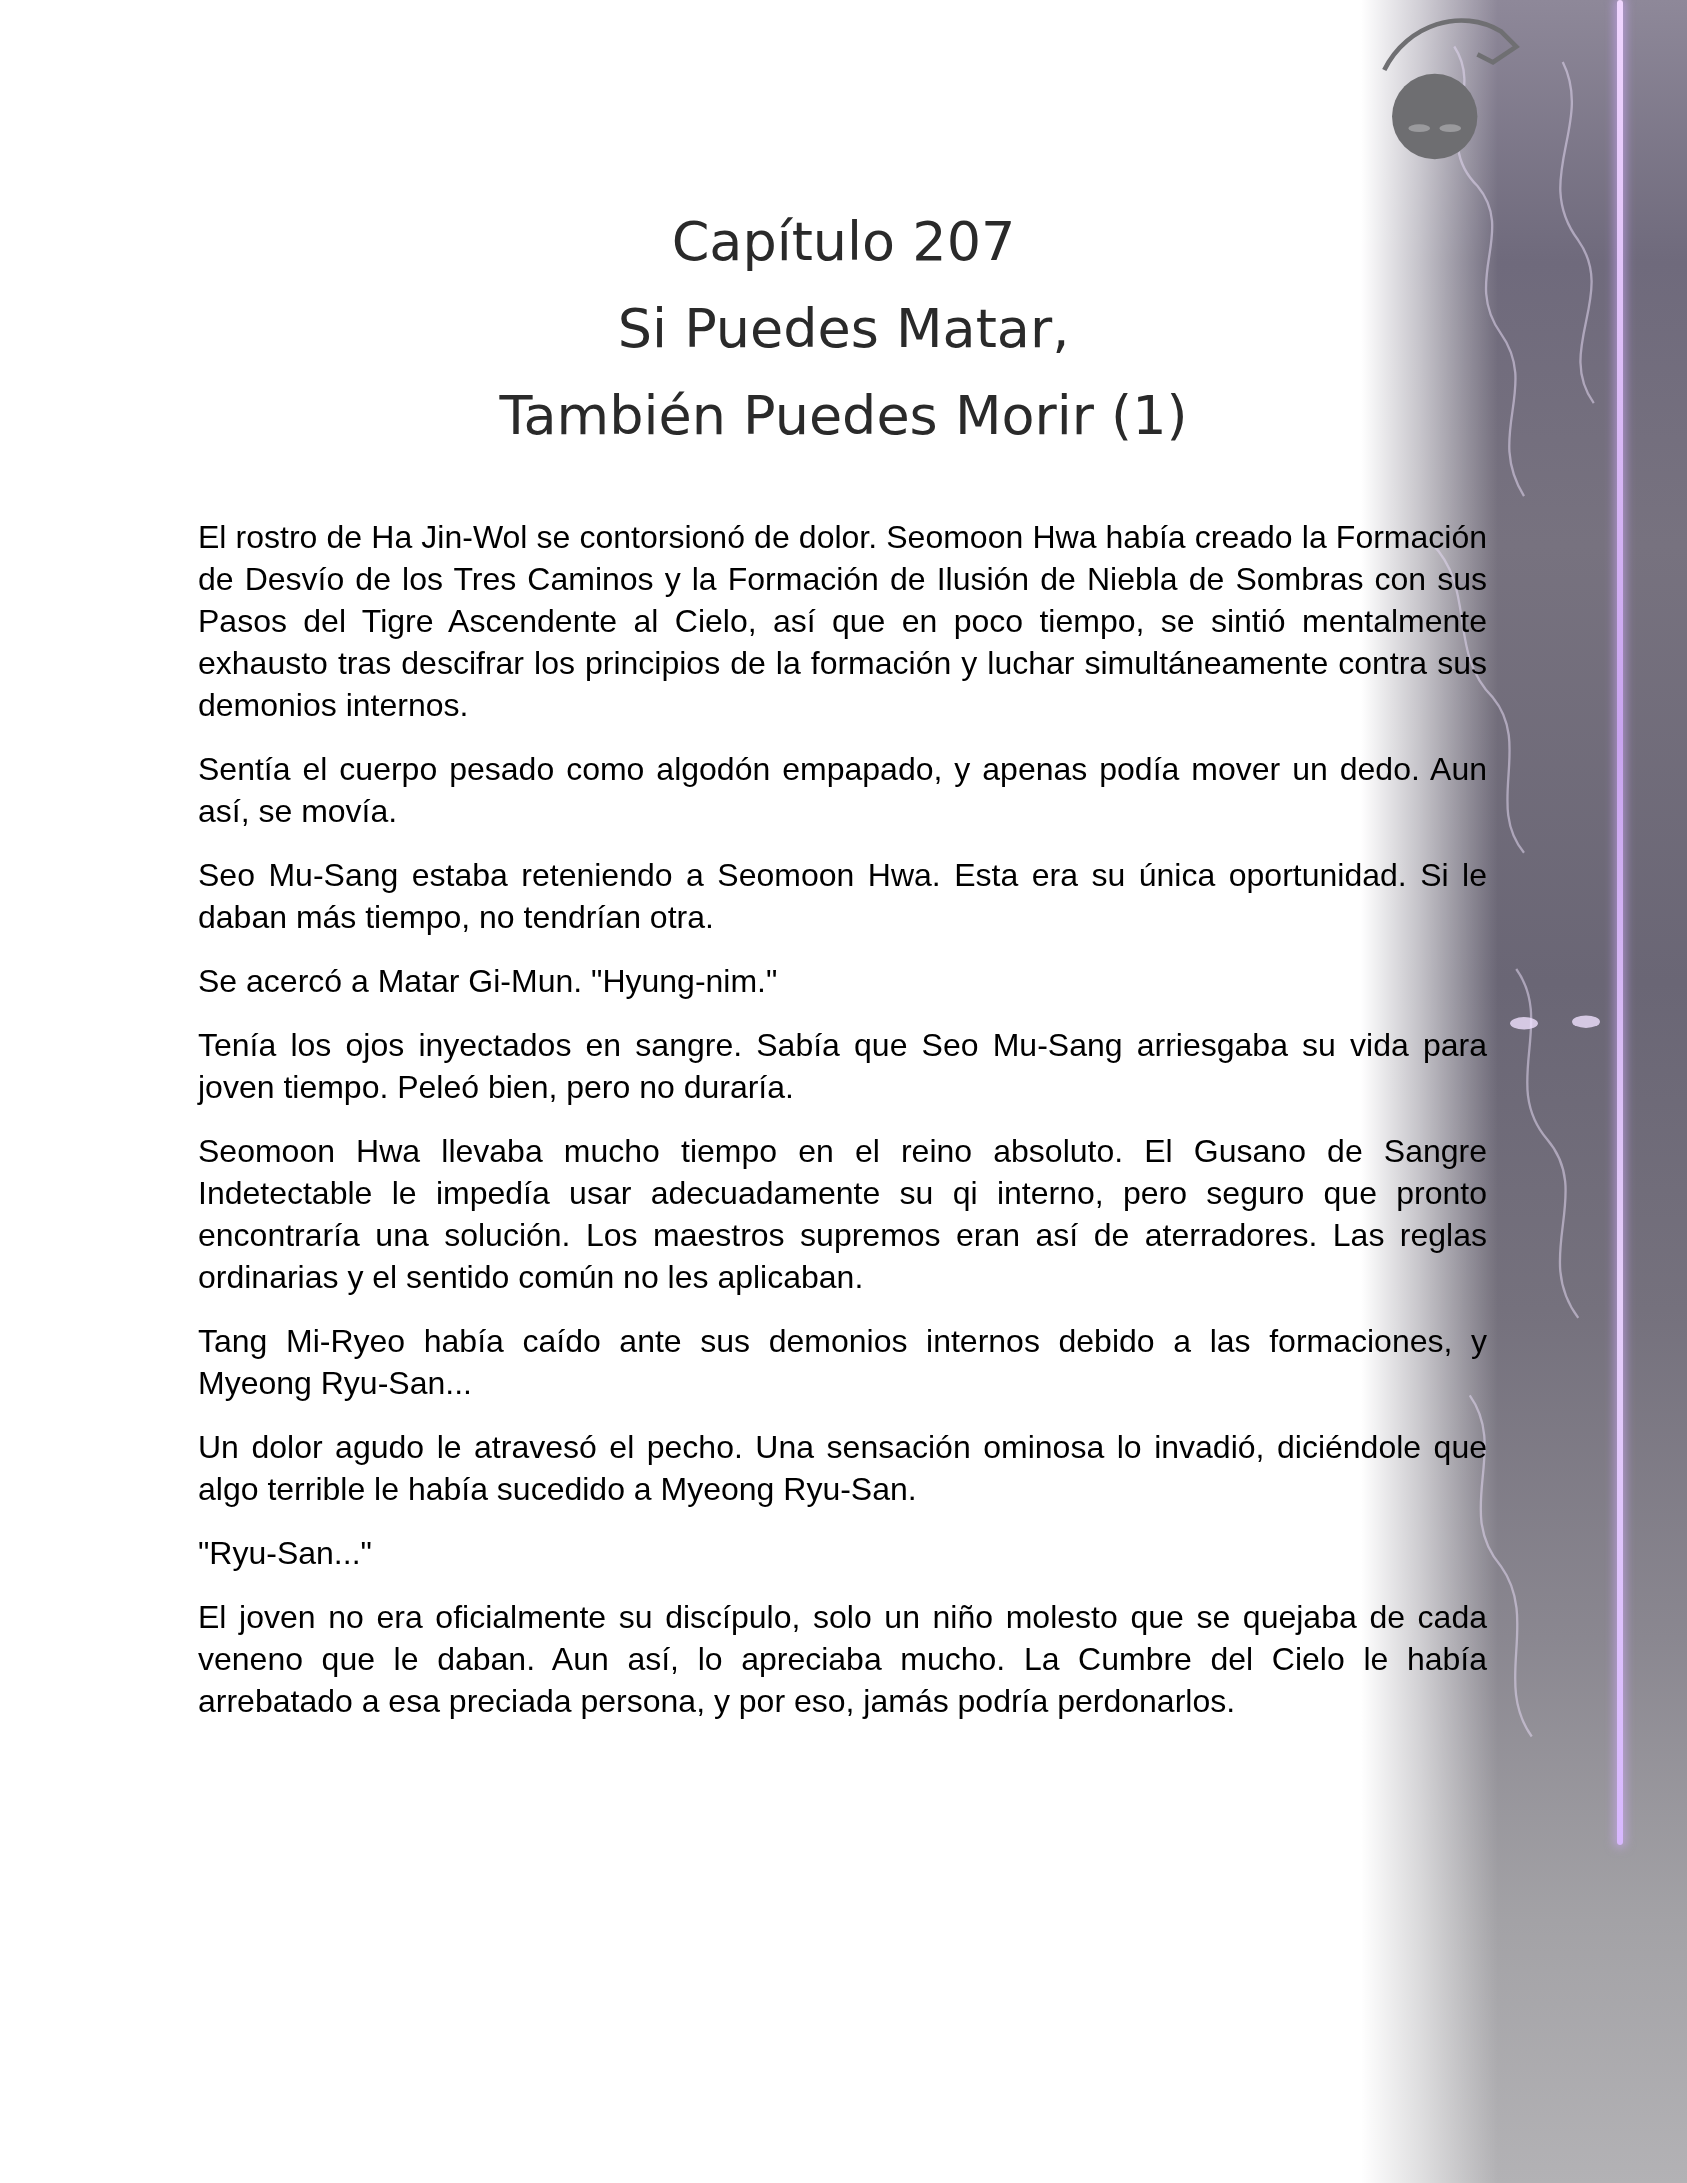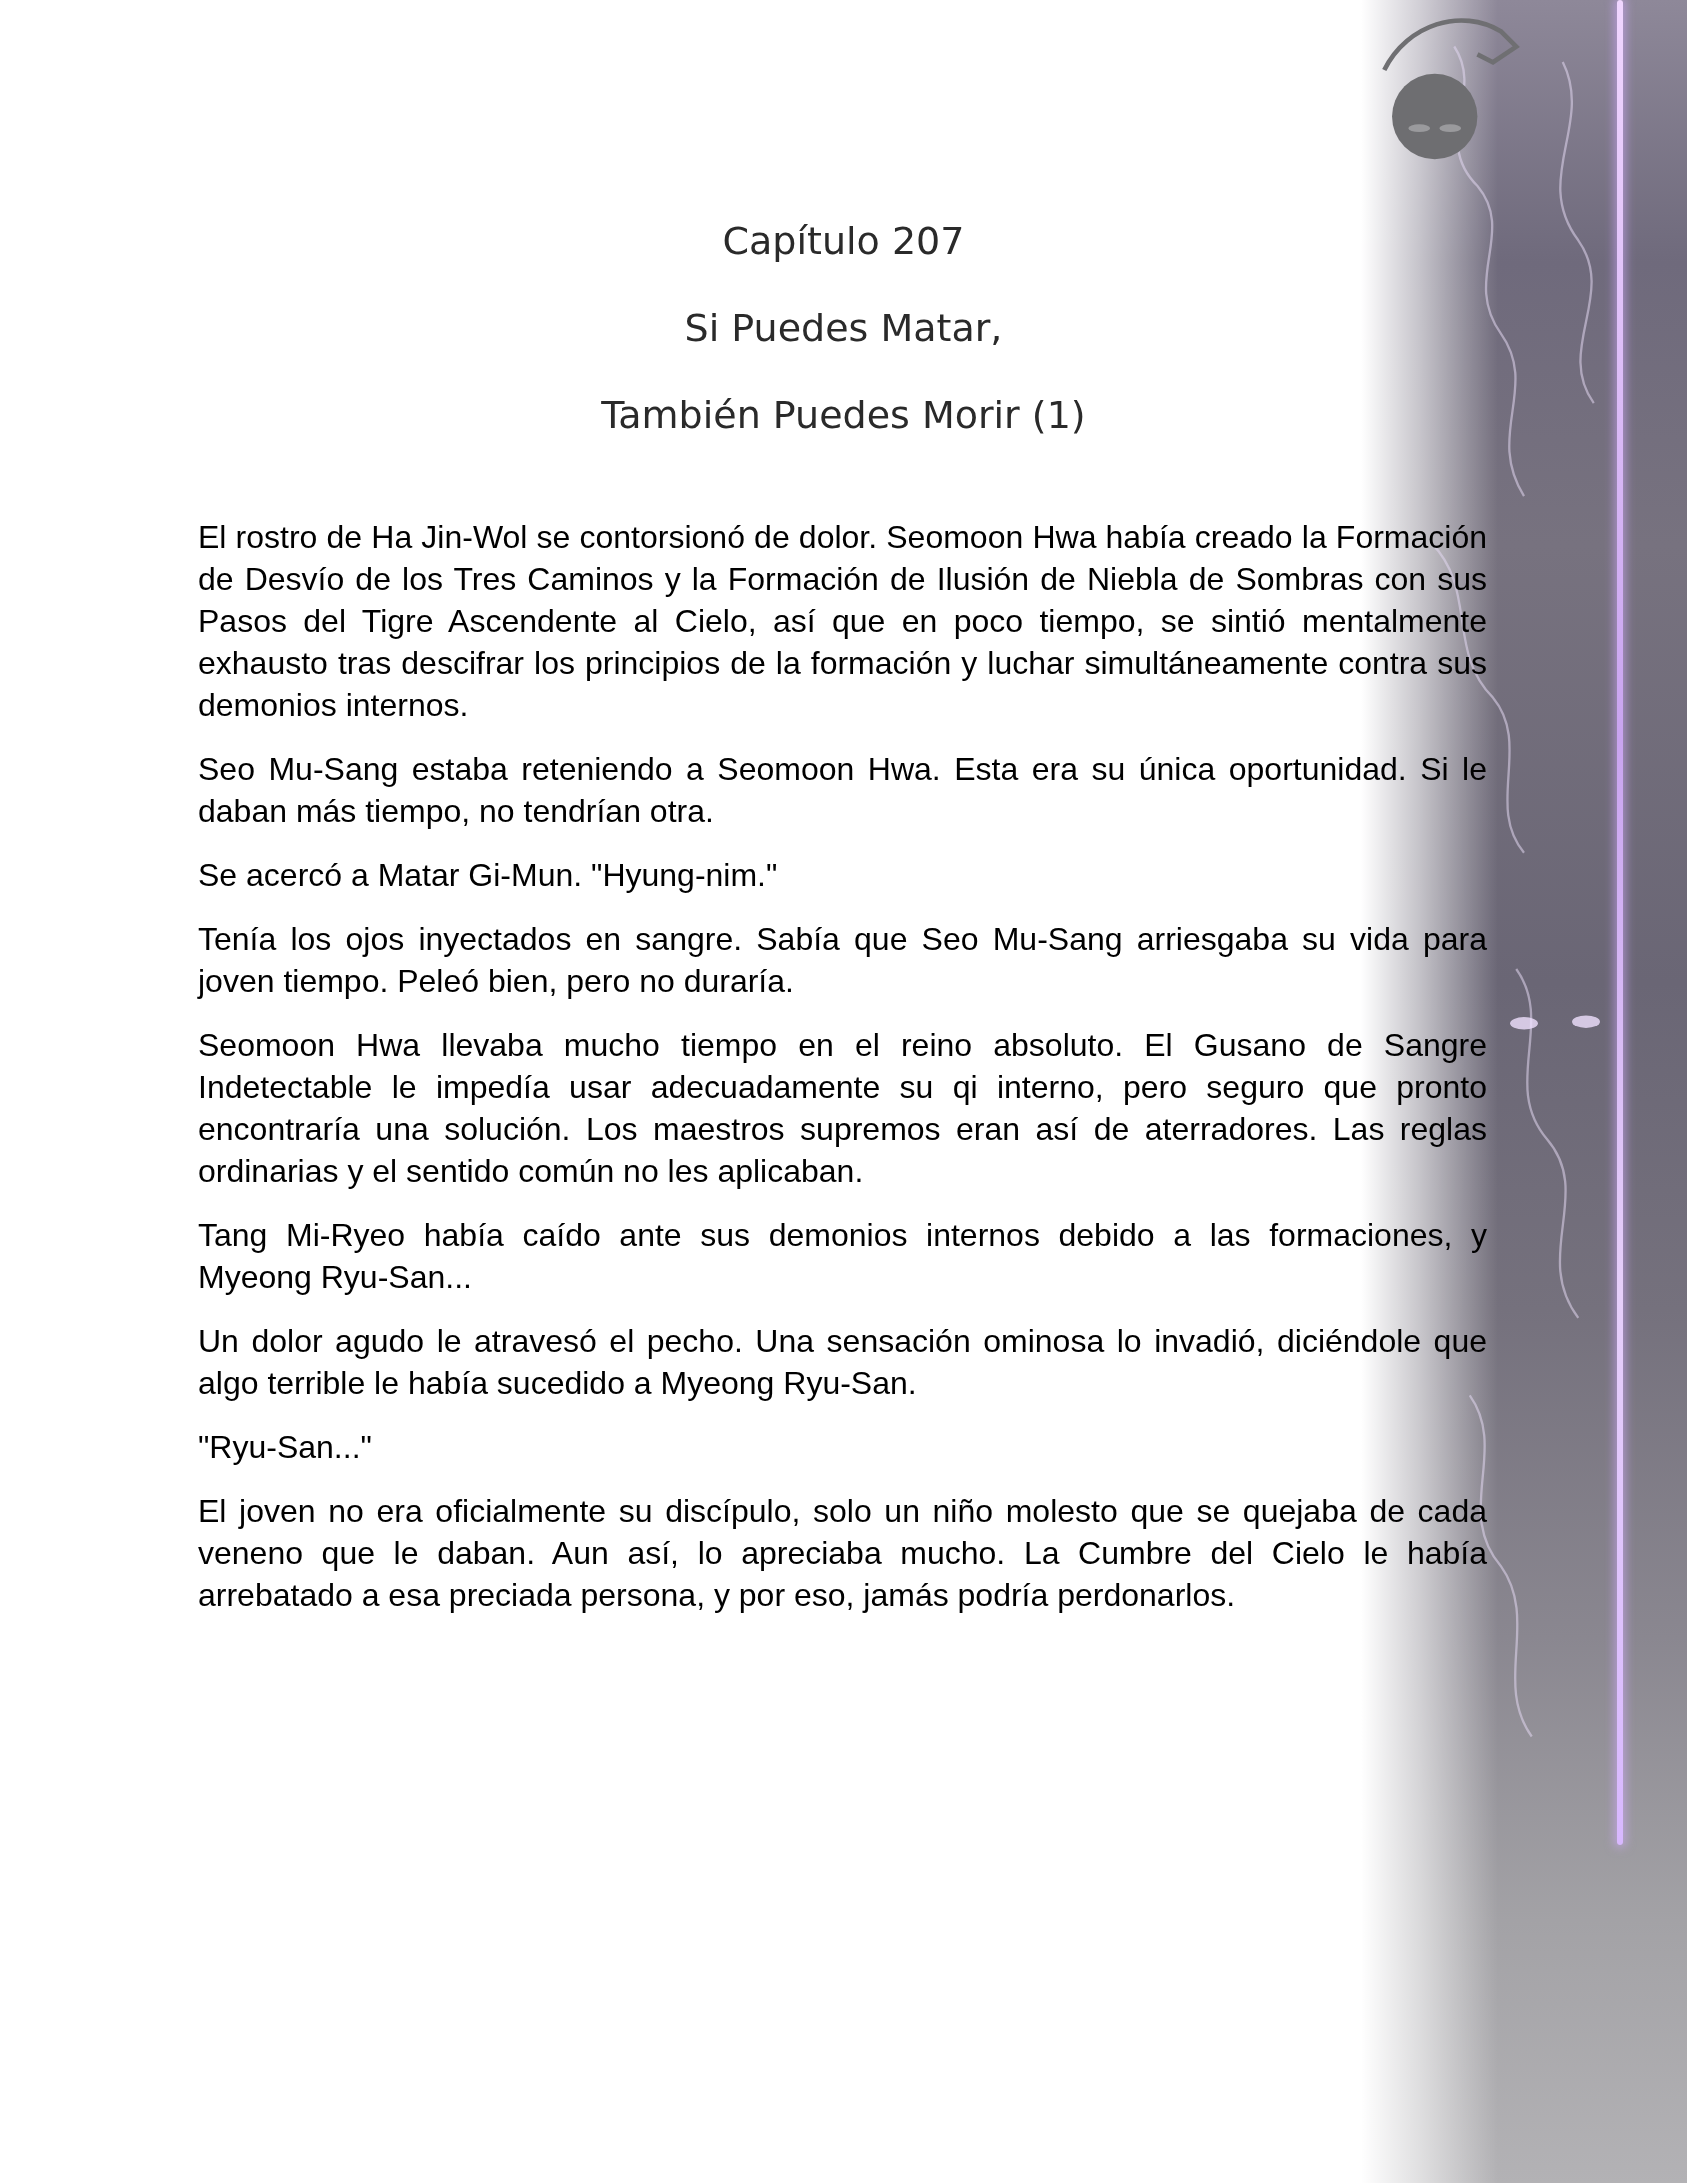--- a/index.html
+++ b/index.html
@@ -18,21 +18,21 @@
     position: absolute; left: 256px; top: 0; width: 6.2px; height: 1845px;
     background: linear-gradient(180deg, #f0d6ff, #c9a4f0 40%, #e6cffa 70%, #d8b8ff);
     box-shadow: 0 0 9.3px 3.1px rgba(210,170,255,0.55);
     border-radius: 3.1px;
   }
   .logo {
     position: absolute; left: 147px; top: 1907px; width: 163px; height: 171px;
   }
   .page-title {
     position: absolute; left: 0; top: 198px; width: 1687px; text-align: center;
-    font-family: "DejaVu Sans", sans-serif; font-size: 38px; line-height: 87px;
+    font-family: "DejaVu Sans", sans-serif; font-size: 54px; line-height: 87px;
     color: #2a2a2a; font-weight: normal;
   }
   .page-title div { margin-left: 0; }
   .body-text {
     position: absolute; left: 198px; top: 516px; width: 1295px;
     font-family: "Liberation Sans", sans-serif; font-size: 32px; line-height: 42px;
     color: #000000; text-align: justify;
   }
   .body-text p { margin: 0 6px 22px 0; }
 </style>
@@ -63,20 +63,21 @@
 </div>
 
 <div class="page-title">
   <div>Capítulo 207</div>
   <div>Si Puedes Matar,</div>
   <div>También Puedes Morir (1)</div>
 </div>
 
 <div class="body-text">
   <p>El rostro de Ha Jin-Wol se contorsionó de dolor. Seomoon Hwa había creado la Formación de Desvío de los Tres Caminos y la Formación de Ilusión de Niebla de Sombras con sus Pasos del Tigre Ascendente al Cielo, así que en poco tiempo, se sintió mentalmente exhausto tras descifrar los principios de la formación y luchar simultáneamente contra sus demonios internos.</p>
+  <p>Sentía el cuerpo pesado como algodón empapado, y apenas podía mover un dedo. Aun así, se movía.</p>
   <p>Seo Mu-Sang estaba reteniendo a Seomoon Hwa. Esta era su única oportunidad. Si le daban más tiempo, no tendrían otra.</p>
   <p>Se acercó a Matar Gi-Mun. "Hyung-nim."</p>
   <p>Tenía los ojos inyectados en sangre. Sabía que Seo Mu-Sang arriesgaba su vida para joven tiempo. Peleó bien, pero no duraría.</p>
   <p>Seomoon Hwa llevaba mucho tiempo en el reino absoluto. El Gusano de Sangre Indetectable le impedía usar adecuadamente su qi interno, pero seguro que pronto encontraría una solución. Los maestros supremos eran así de aterradores. Las reglas ordinarias y el sentido común no les aplicaban.</p>
   <p>Tang Mi-Ryeo había caído ante sus demonios internos debido a las formaciones, y Myeong Ryu-San...</p>
   <p>Un dolor agudo le atravesó el pecho. Una sensación ominosa lo invadió, diciéndole que algo terrible le había sucedido a Myeong Ryu-San.</p>
   <p>"Ryu-San..."</p>
   <p>El joven no era oficialmente su discípulo, solo un niño molesto que se quejaba de cada veneno que le daban. Aun así, lo apreciaba mucho. La Cumbre del Cielo le había arrebatado a esa preciada persona, y por eso, jamás podría perdonarlos.</p>
 </div>
 

